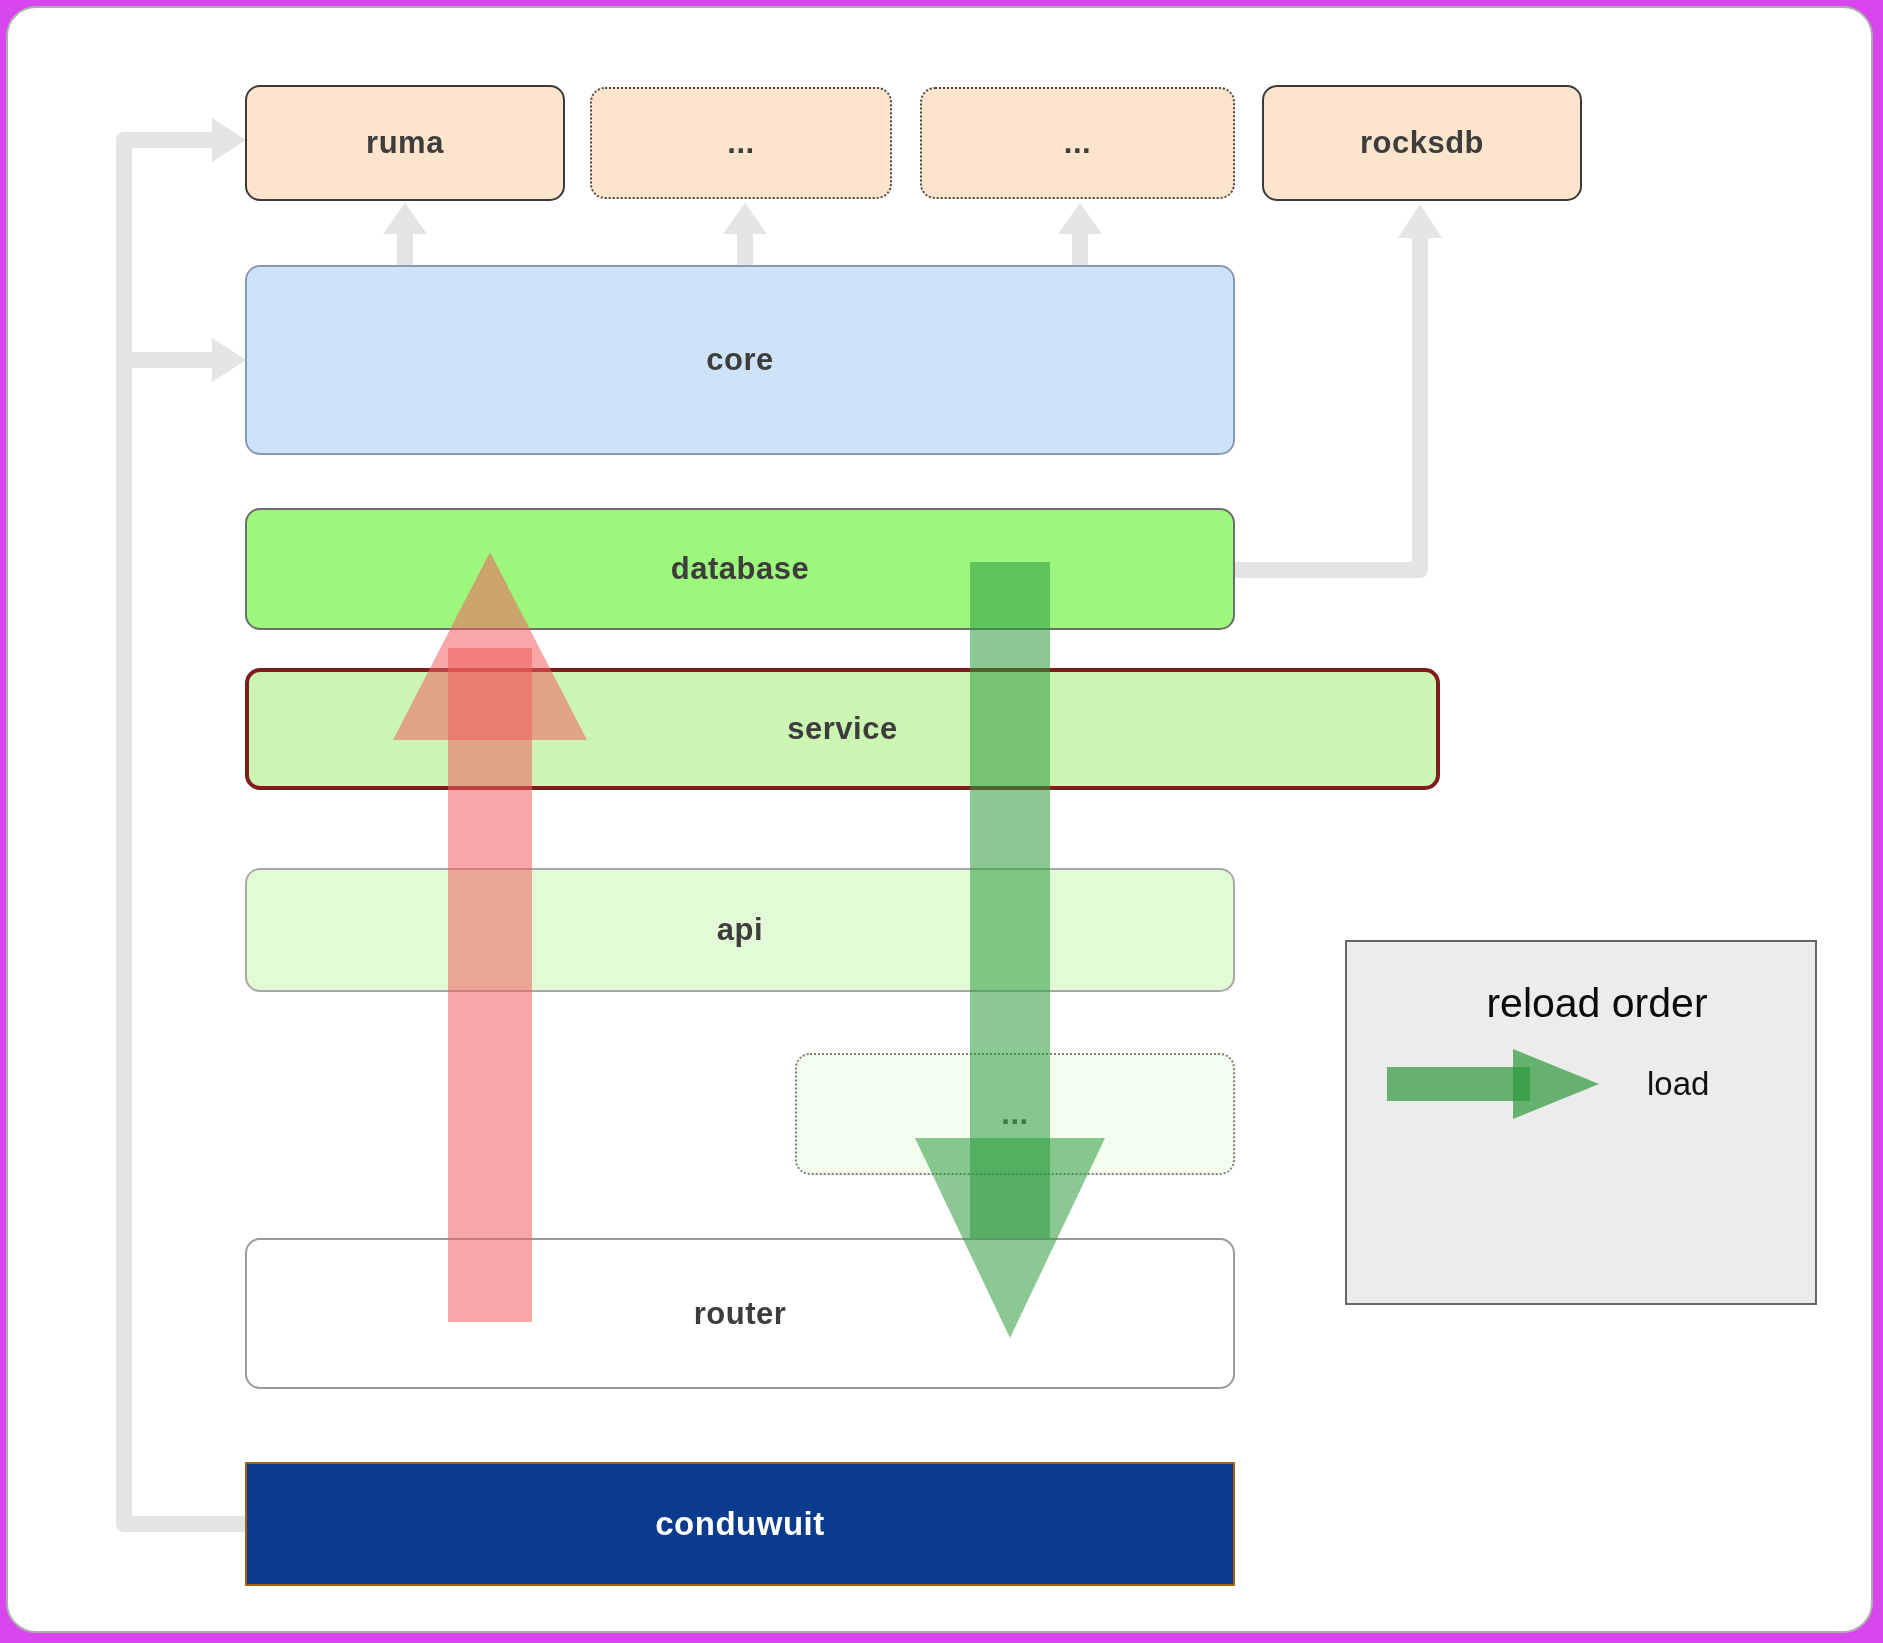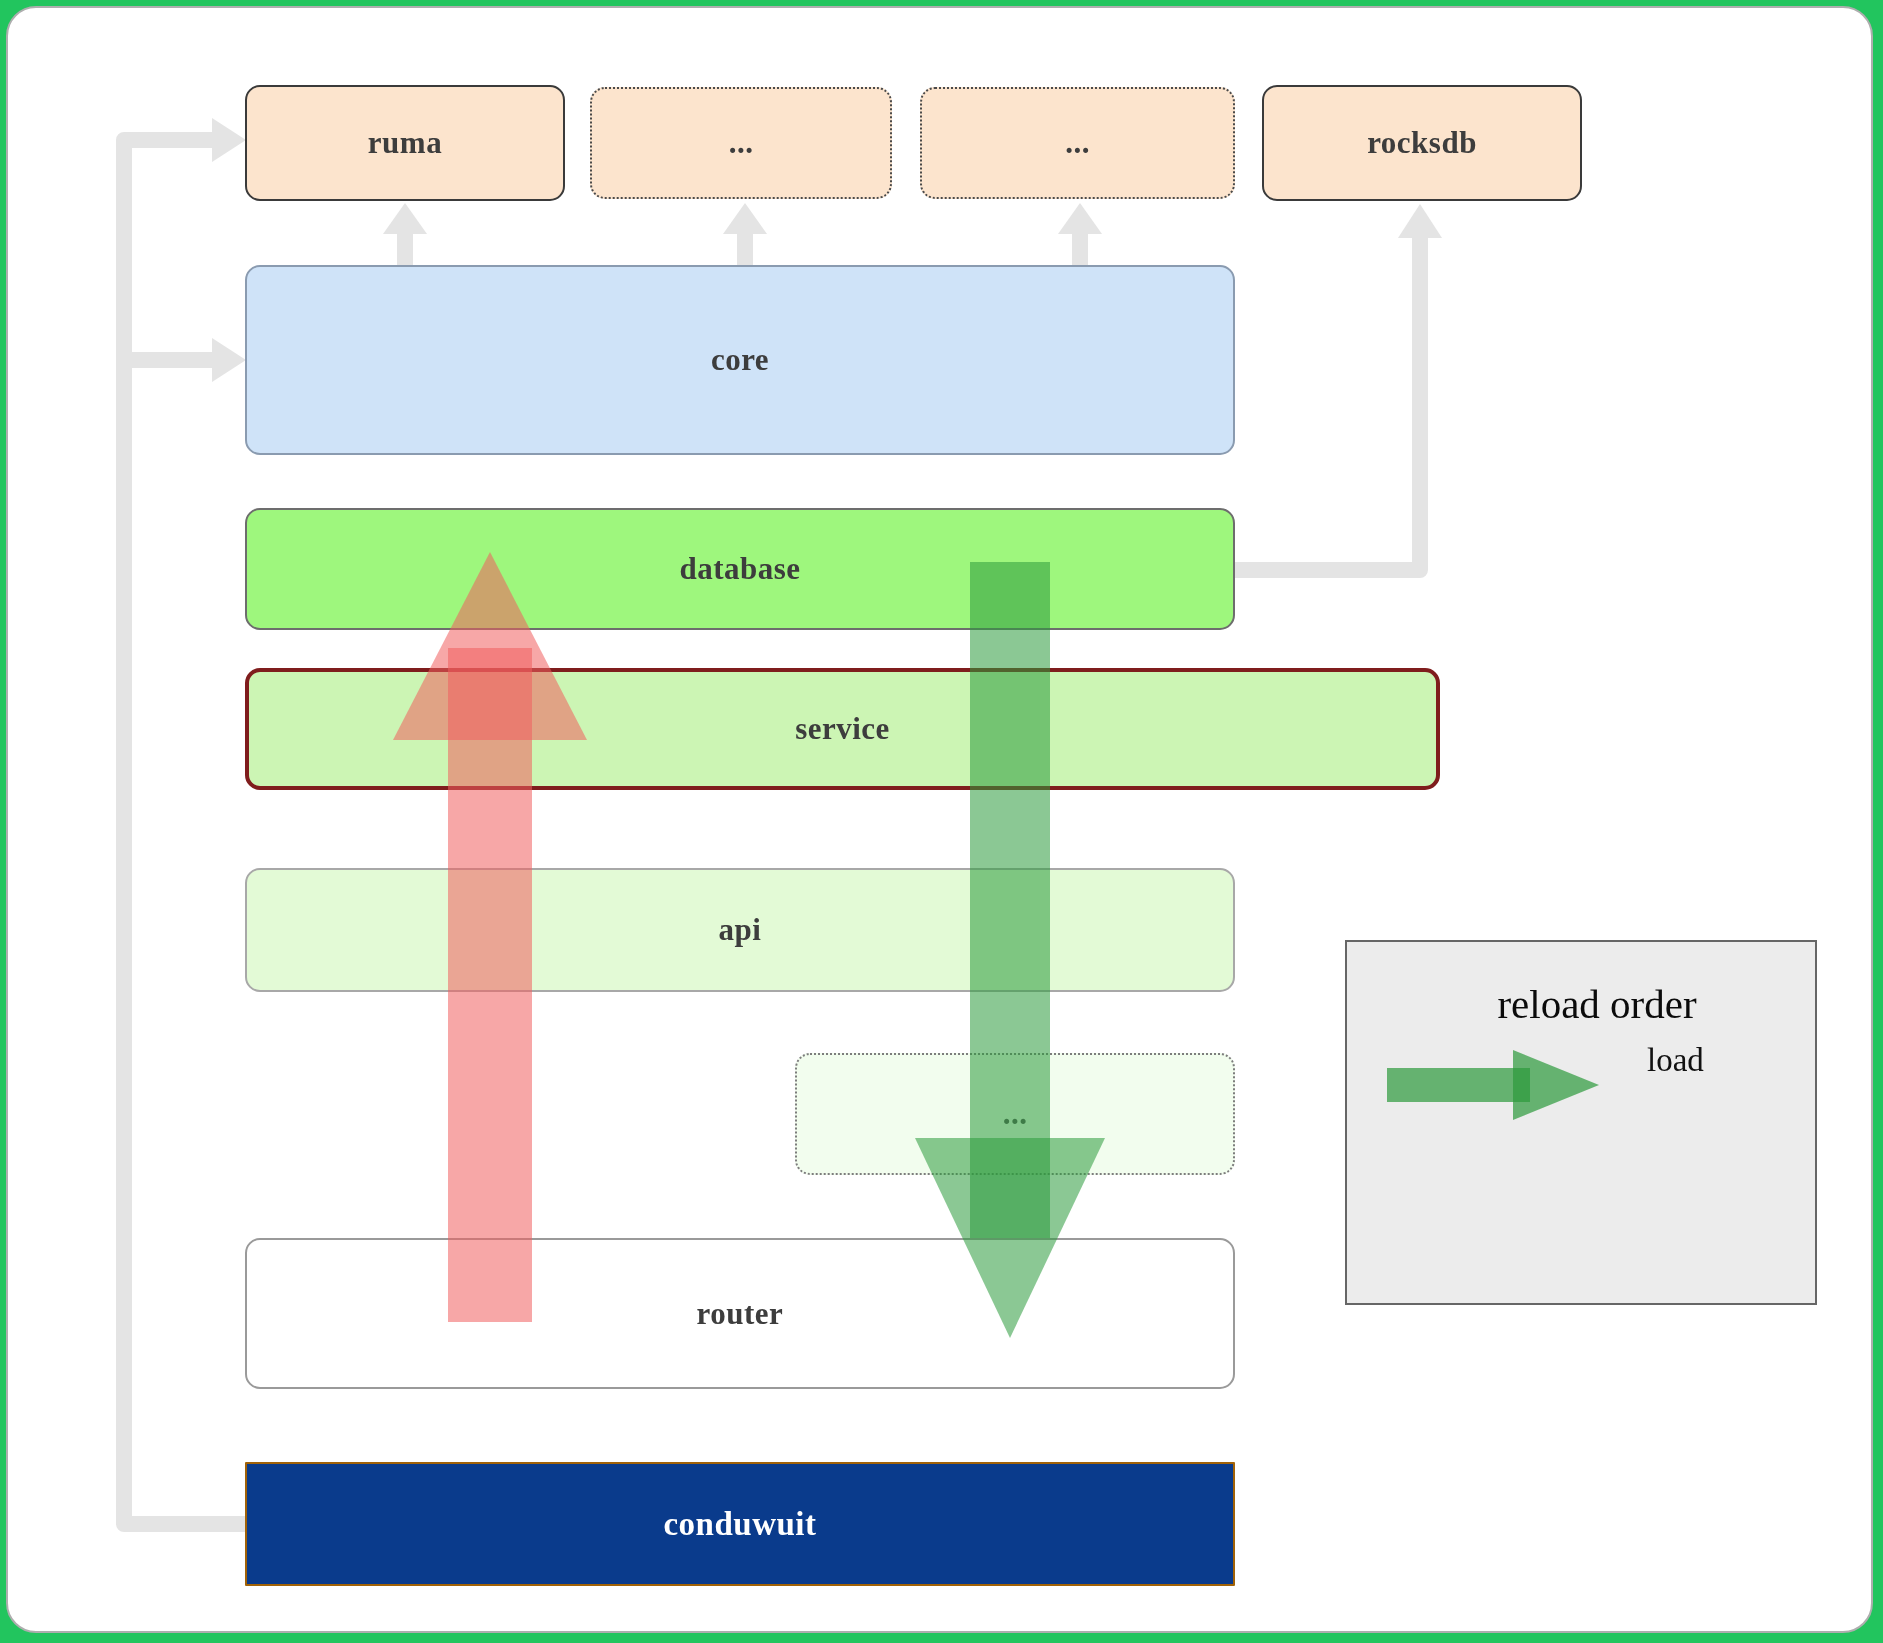--- a/index.html
+++ b/index.html
@@ -1,20 +1,20 @@
 <!DOCTYPE html>
 <html><head>
 <meta charset="utf-8">
 <style>
   html,body{margin:0;padding:0;background:#ffffff;}
   #canvas{
     position:relative;
     width:1883px;height:1643px;
-    font-family:Liberation Serif, serif;
-    background:#22c55e;
+    font-family:Liberation Sans, sans-serif;
+    background:#d946ef;
     overflow:hidden;
   }
   #frame{
     position:absolute;left:6px;top:6px;width:1867px;height:1627px;
     border:2px solid #aeaeae;border-radius:30px;box-sizing:border-box;
     background:#ffffff;
   }
   svg.layer{position:absolute;left:0;top:0;pointer-events:none;}
   #connectors{z-index:1;}
   #bigarrows{z-index:3;}
@@ -39,21 +39,21 @@
     color:#ffffff;font-weight:700;font-size:33px;border-radius:1px;}
   .legend{
     position:absolute;left:1345px;top:940px;width:472px;height:365px;
     background:#ececec;border:2px solid #666;box-sizing:border-box;
     z-index:4;display:flex;flex-direction:column;align-items:stretch;
   }
   .legend-title{
     text-align:center;margin-top:38px;font-size:41px;font-weight:500;color:#0b0b0b;padding-left:32px;
   }
   .legend-row{
-    display:flex;align-items:flex-start;gap:42px;padding-left:38px;margin-top:14px;
+    display:flex;align-items:center;gap:42px;padding-left:38px;margin-top:14px;
   }
   .legend-label{font-size:33px;color:#111;}
 </style>
 </head>
 <body>
 
 <div id="canvas">
   <div id="frame"></div>
 
   <svg id="connectors" class="layer" width="1883" height="1643" viewBox="0 0 1883 1643">

